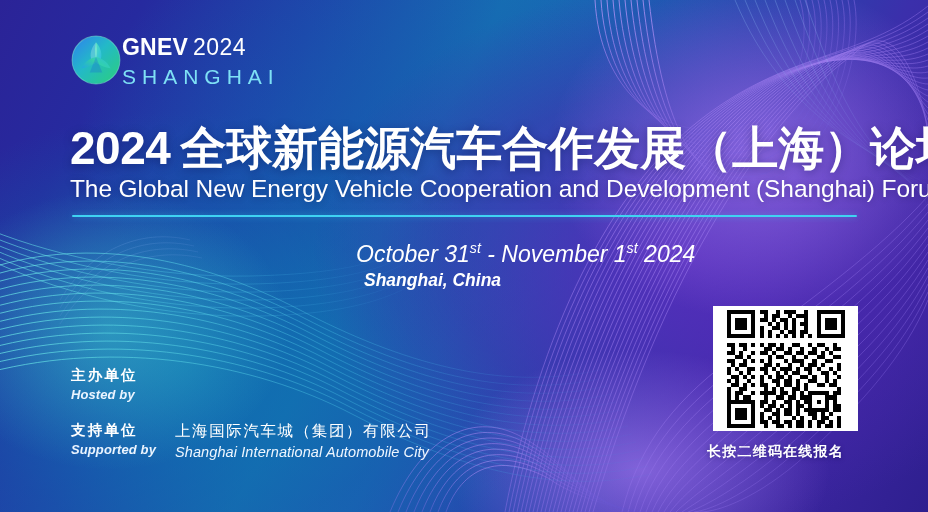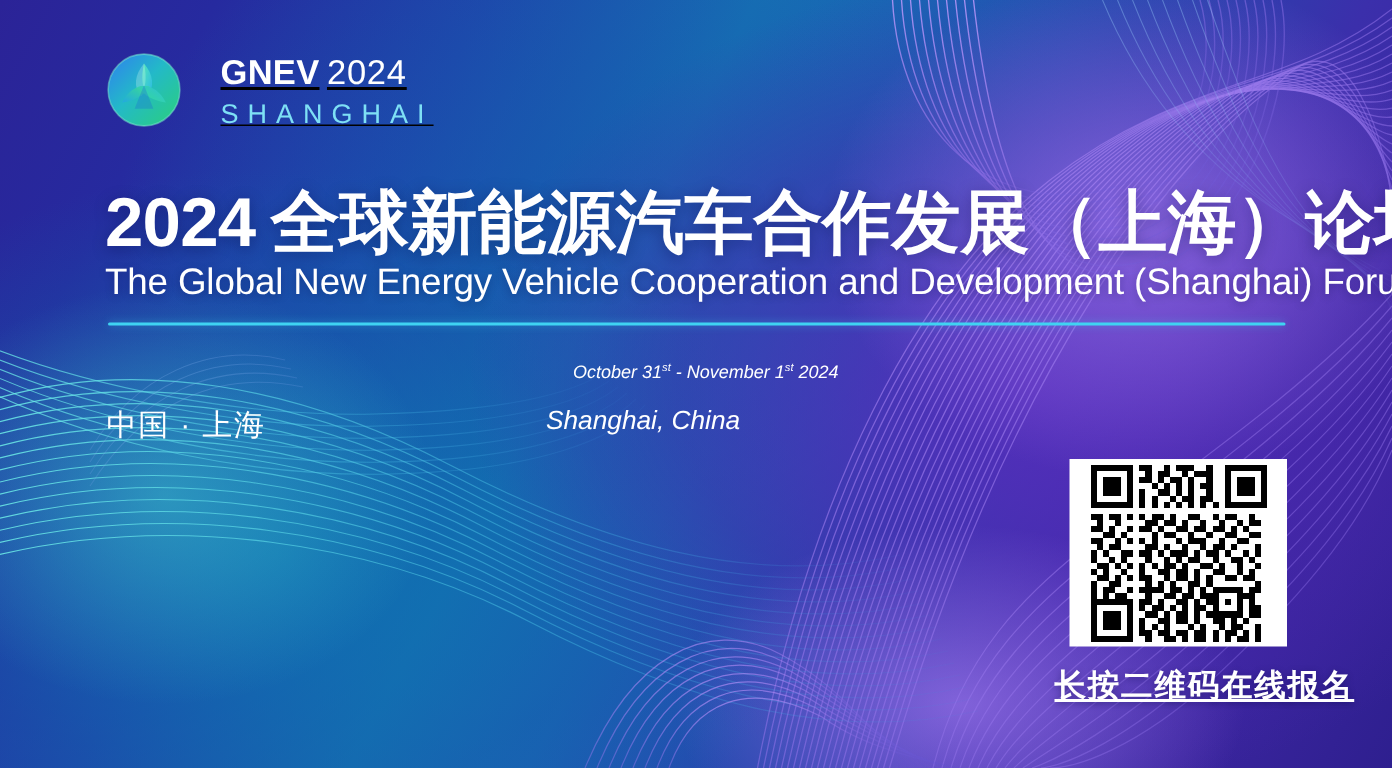--- a/index.html
+++ b/index.html
@@ -23,27 +23,27 @@
         #3b2fab 76%,
         #3a259e 88%,
         #2e1f8f 100%);
   }
 
   
   .art{position:absolute;inset:0;pointer-events:none;}
   .art svg{position:absolute;top:0;left:0;width:928px;height:512px;}
 
   
-  #logo-block{position:absolute;left:70px;top:34px;display:flex;align-items:center;gap:25px;text-decoration:underline;}
+  #logo-block{position:absolute;left:70px;top:34px;display:flex;gap:0;}
   #logo-mark{width:52px;height:52px;flex:0 0 auto;}
   #logo-text{display:flex;flex-direction:column;line-height:1;padding-top:2px;}
   #logo-line1{font-size:23px;letter-spacing:.2px;color:#fff;white-space:nowrap;}
   #logo-line1 b{font-weight:700;}
   #logo-line1 span.yr{font-weight:400;margin-left:5px;letter-spacing:.5px;}
-  #logo-line2{font-size:18px;letter-spacing:6.0px;color:#7ee0f5;margin-top:7px;font-weight:400;}
+  #logo-line2{font-size:21px;letter-spacing:6.0px;color:#7ee0f5;margin-top:7px;font-weight:400;}
 
   
   #headline{
     position:absolute;left:70px;top:118px;
     font-size:46px;font-weight:700;color:#ffffff;
     letter-spacing:0px;white-space:nowrap;
     text-shadow:0 2px 10px rgba(6,10,60,.35);
   }
   #headline .num{letter-spacing:-0.5px;margin-right:10px;}
   #subhead{
@@ -54,47 +54,46 @@
   }
   #rule{
     position:absolute;left:72px;top:215px;width:785px;height:2px;
     background:#3fd3f2;border-radius:1px;
     box-shadow:0 0 6px rgba(63,211,242,.45);
   }
 
   
   #date-cn{position:absolute;left:71px;top:239px;font-size:20px;color:#fff;white-space:nowrap;letter-spacing:.3px;}
   #city-cn{position:absolute;left:71px;top:270px;font-size:20px;color:#fff;white-space:nowrap;letter-spacing:1.2px;}
-  #date-en{position:absolute;left:382px;top:240px;font-size:12px;font-style:italic;color:#fff;white-space:nowrap;font-weight:500;}
+  #date-en{position:absolute;left:356px;top:240px;font-size:23px;font-style:italic;color:#fff;white-space:nowrap;font-weight:500;}
   #date-en sup{font-size:.62em;vertical-align:super;}
-  #city-en{position:absolute;left:364px;top:270px;font-size:17.5px;font-style:italic;color:#fff;white-space:nowrap;font-weight:400;}
+  #city-en{position:absolute;left:364px;top:270px;font-size:17.5px;font-style:italic;color:#fff;white-space:nowrap;font-weight:700;}
 
   
   #orgs{position:absolute;left:71px;top:366px;}
   .org-row{display:flex;align-items:flex-start;margin-bottom:19px;}
   .org-label{width:104px;flex:0 0 104px;}
   .org-label .cn{display:block;font-size:14.5px;font-weight:700;color:#ffffff;letter-spacing:2.2px;line-height:1.25;}
   .org-label .en{display:block;font-size:13px;font-style:italic;font-weight:700;color:#eaf4ff;letter-spacing:.1px;margin-top:3px;}
   .org-value .cn{display:block;font-size:15.5px;color:#ffffff;letter-spacing:1.6px;line-height:1.25;}
   .org-value .en{display:block;font-size:14.5px;font-style:italic;color:#eef6ff;letter-spacing:.1px;margin-top:3px;}
 
   
   #qr-card{
     position:absolute;left:713px;top:306px;width:145px;height:125px;
     background:#ffffff;
     display:flex;align-items:center;justify-content:center;
   }
   #qr-img{width:118px;height:118px;image-rendering:pixelated;display:block;}
   #qr-caption{
     position:absolute;left:713px;top:443px;width:145px;
-    text-align:center;font-size:21px;font-weight:700;color:#ffffff;
+    text-align:center;font-size:14px;font-weight:700;color:#ffffff;
     letter-spacing:1.2px;white-space:nowrap;
     transform:translateX(-10px);
     text-shadow:0 1px 5px rgba(10,10,70,.4);
-    text-decoration:underline;
   }
 </style>
 </head>
 <body>
 
 <div id="poster">
 
   <div class="art">
     <svg viewBox="0 0 928 512" xmlns="http://www.w3.org/2000/svg" aria-hidden="true">
       <defs>
@@ -275,26 +274,39 @@
       <span id="logo-line2">SHANGHAI</span>
     </span>
   </div>
 
   <div id="headline">
     <span class="num">2024</span><span>全球新能源汽车合作发展（上海）论坛</span>
   </div>
   <div id="subhead">The Global New Energy Vehicle Cooperation and Development (Shanghai) Forum</div>
   <div id="rule"></div>
 
-  <div id="city-cn">中国 · 上海</div>
   <div id="date-en"><span>October 31</span><sup>st</sup><span> - November 1</span><sup>st</sup><span> 2024</span></div>
   <div id="city-en">Shanghai, China</div>
 
   <div id="orgs">
     <div class="org-row">
+      <div class="org-label">
+        <span class="cn">主办单位</span>
+        <span class="en">Hosted by</span>
+      </div>
+    </div>
+    <div class="org-row">
+      <div class="org-label">
+        <span class="cn">支持单位</span>
+        <span class="en">Supported by</span>
+      </div>
+      <div class="org-value">
+        <span class="cn">上海国际汽车城（集团）有限公司</span>
+        <span class="en">Shanghai International Automobile City</span>
+      </div>
     </div>
   </div>
 
   <div id="qr-card">
     <svg id="qr-img" viewBox="0 0 29 29" shape-rendering="crispEdges" xmlns="http://www.w3.org/2000/svg">
       <rect width="29" height="29" fill="#ffffff"></rect>
       <g fill="#000000">
 
         <rect x="0" y="0" width="7" height="1"></rect>
           <rect x="0" y="6" width="7" height="1"></rect>

